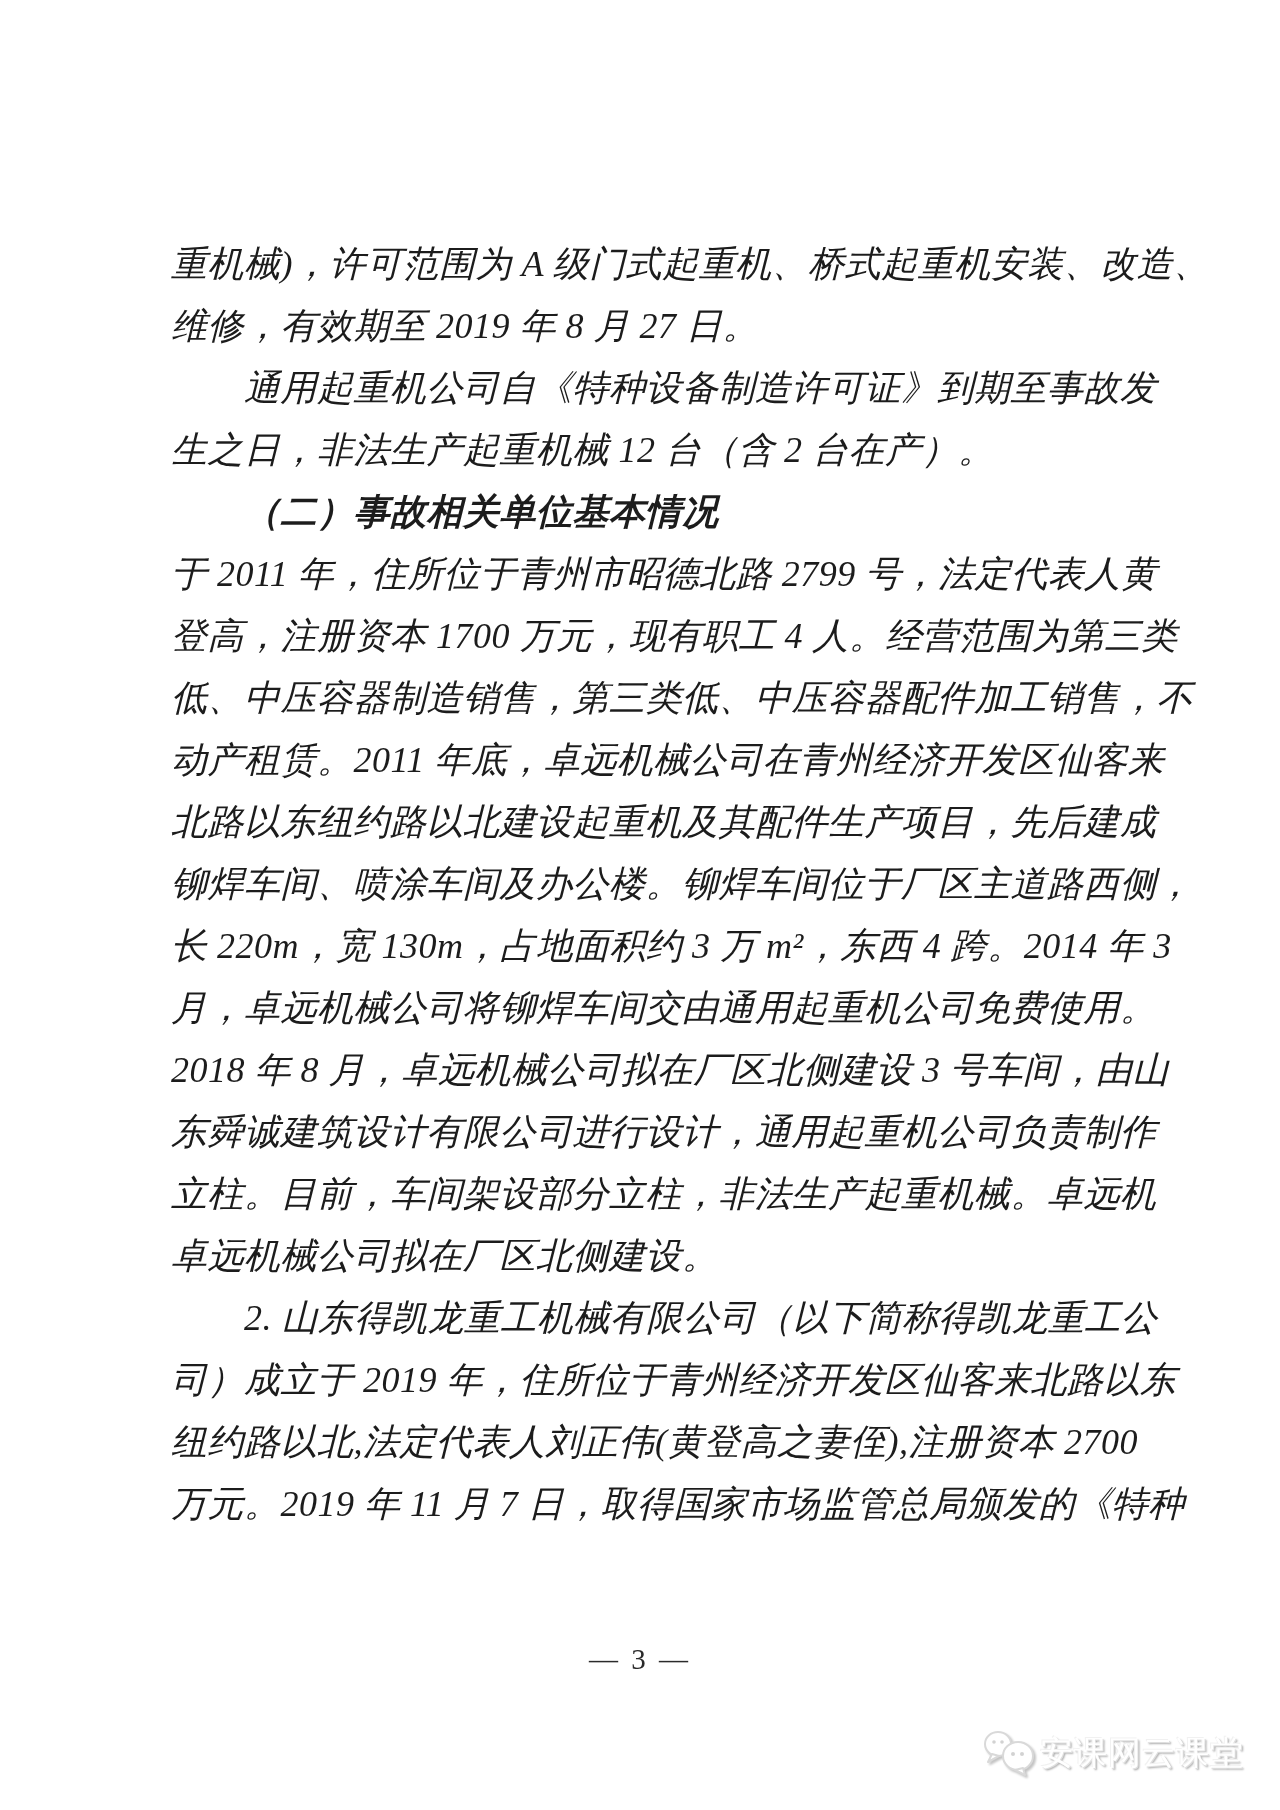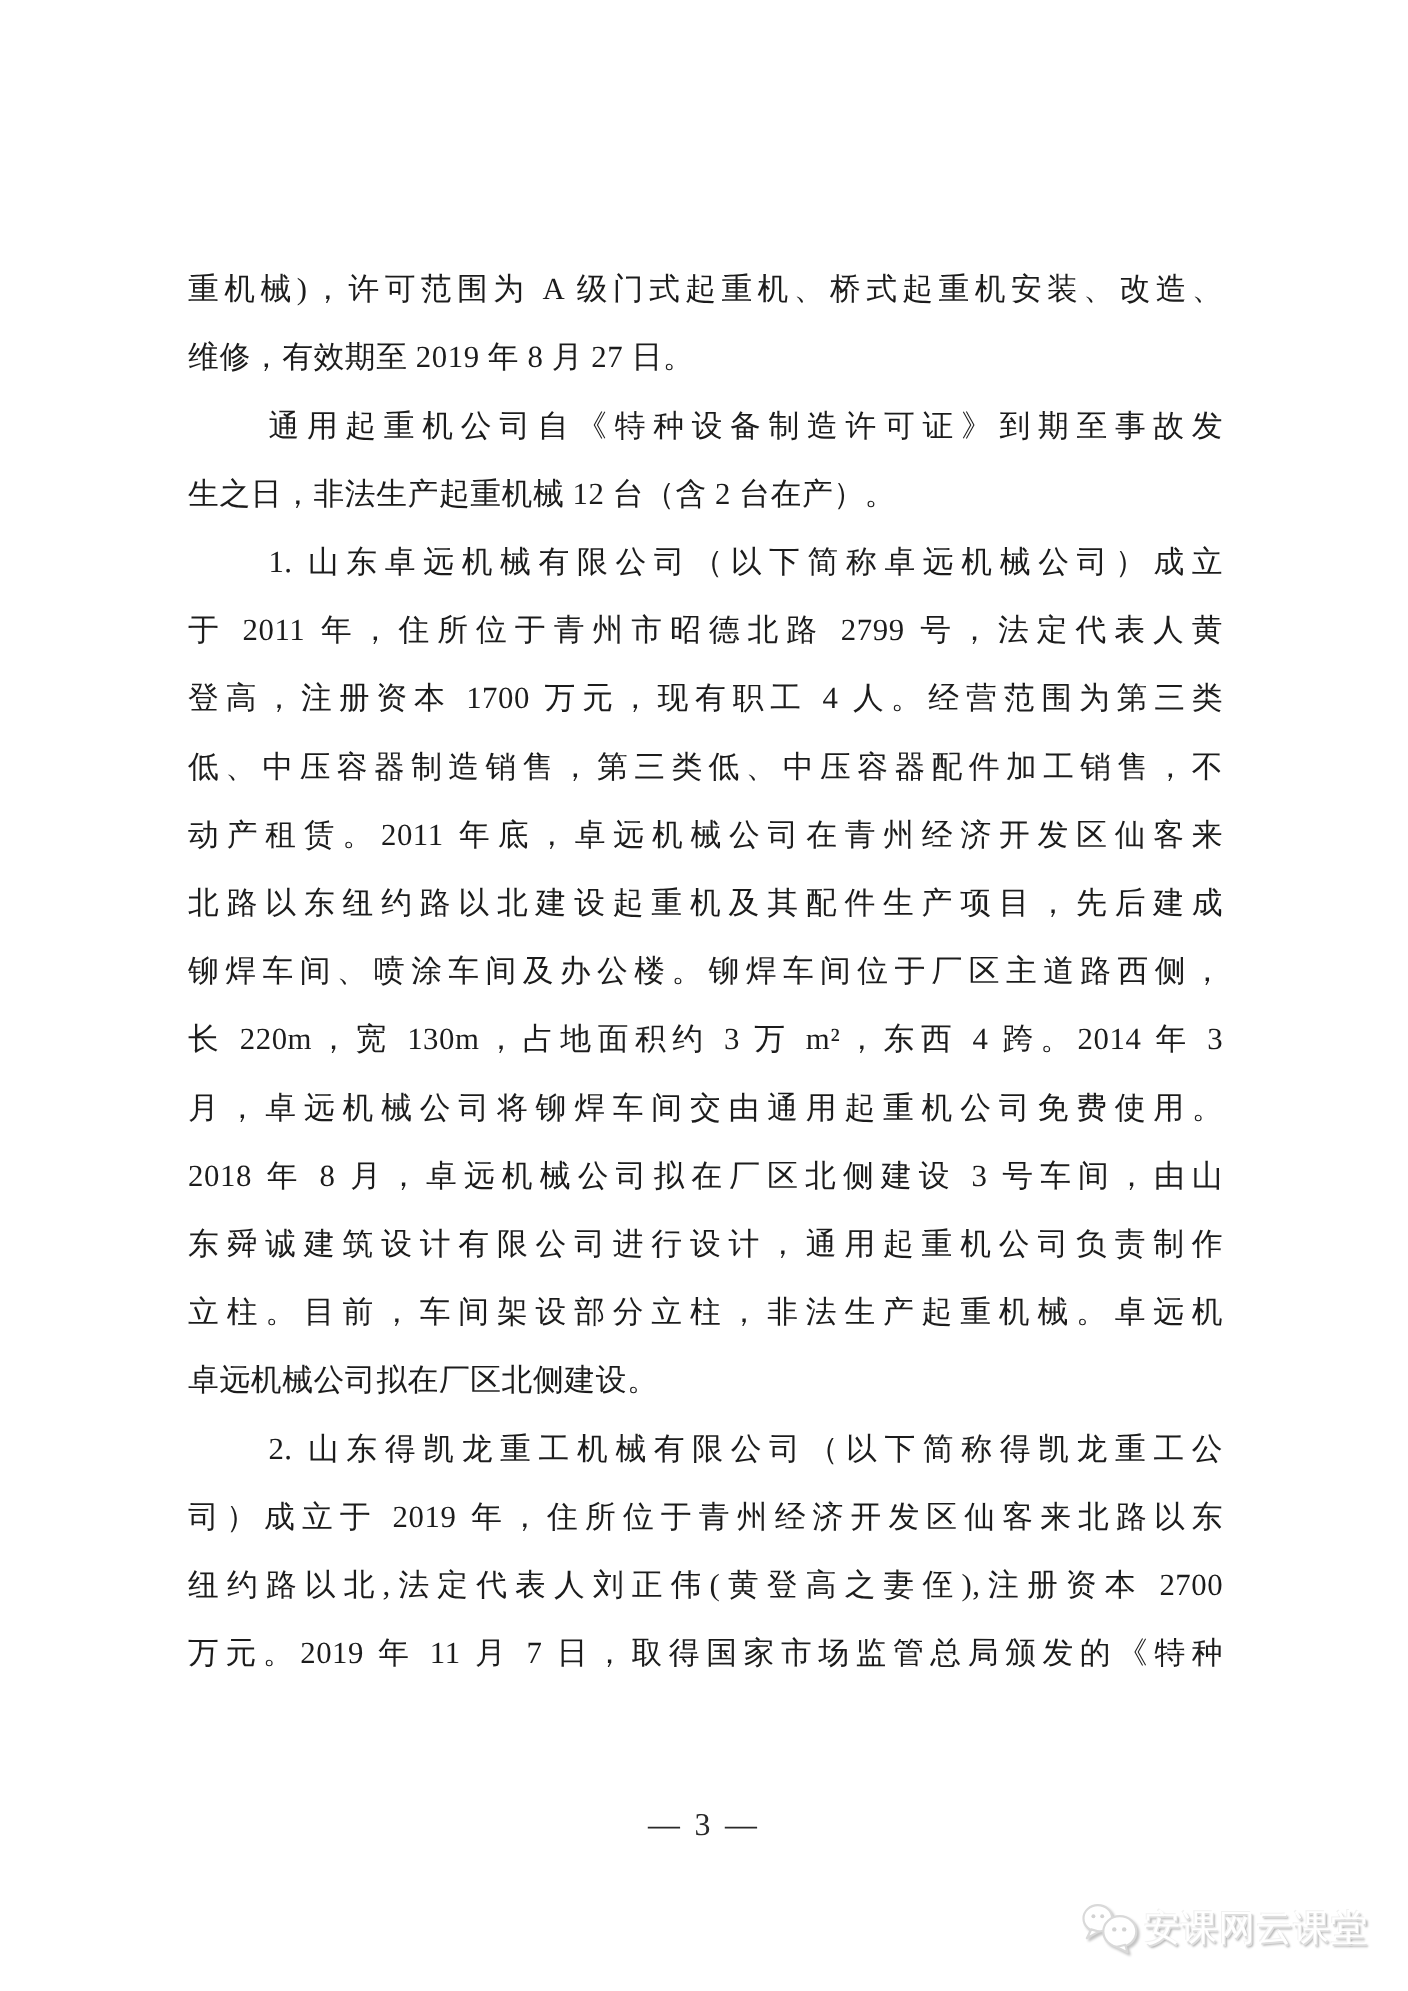--- a/index.html
+++ b/index.html
@@ -11,25 +11,26 @@
     color:#1c1c1c;
     overflow:hidden;
   }
   .doc{
     position:absolute;
     left:171px;top:233px;width:941px;
   }
   .line{
     height:62px;
     line-height:62px;
-    font-size:28px;
+    font-size:36px;
     white-space:nowrap;
     text-align:justify;
     text-align-last:justify;
     letter-spacing:0.5px;
+    font-style:italic;
   }
   .line.end{
     text-align:right;
     text-align-last:left;
   }
   .line.ind{
     text-indent:73px;
   }
   .line.bold{
     font-weight:700;
@@ -60,21 +61,21 @@
   }
 </style>
 </head>
 <body>
 
 <div class="doc">
   <div class="line">重机械)，许可范围为 A 级门式起重机、桥式起重机安装、改造、</div>
   <div class="line end">维修，有效期至 2019 年 8 月 27 日。</div>
   <div class="line ind">通用起重机公司自《特种设备制造许可证》到期至事故发</div>
   <div class="line end">生之日，非法生产起重机械 12 台（含 2 台在产）。</div>
-  <div class="line ind">1. 山东卓远机械有限公司（以下简称卓远机械公司）成立</div>
+  <div class="line ind end bold">（二）事故相关单位基本情况</div>
   <div class="line">于 2011 年，住所位于青州市昭德北路 2799 号，法定代表人黄</div>
   <div class="line">登高，注册资本 1700 万元，现有职工 4 人。经营范围为第三类</div>
   <div class="line">低、中压容器制造销售，第三类低、中压容器配件加工销售，不</div>
   <div class="line">动产租赁。2011 年底，卓远机械公司在青州经济开发区仙客来</div>
   <div class="line">北路以东纽约路以北建设起重机及其配件生产项目，先后建成</div>
   <div class="line">铆焊车间、喷涂车间及办公楼。铆焊车间位于厂区主道路西侧，</div>
   <div class="line">长 220m，宽 130m，占地面积约 3 万 m²，东西 4 跨。2014 年 3</div>
   <div class="line">月，卓远机械公司将铆焊车间交由通用起重机公司免费使用。</div>
   <div class="line">2018 年 8 月，卓远机械公司拟在厂区北侧建设 3 号车间，由山</div>
   <div class="line">东舜诚建筑设计有限公司进行设计，通用起重机公司负责制作</div>

